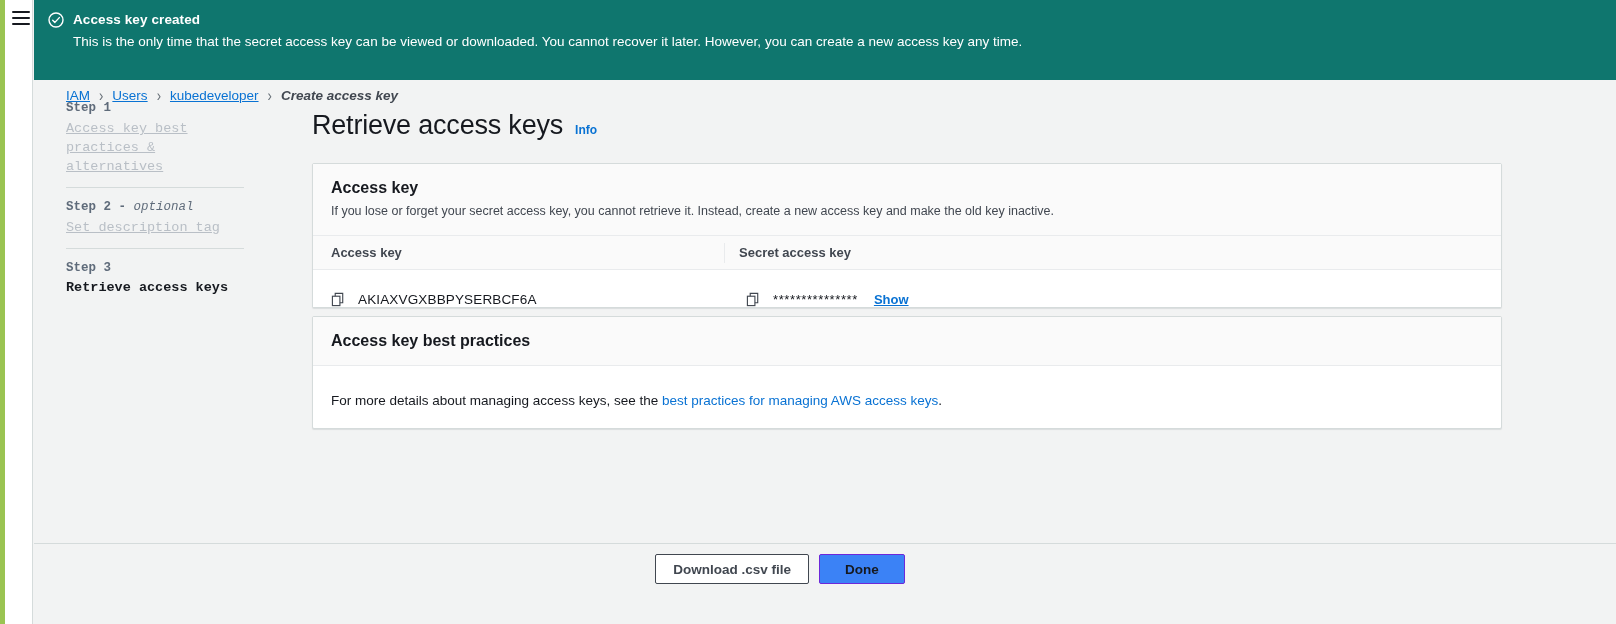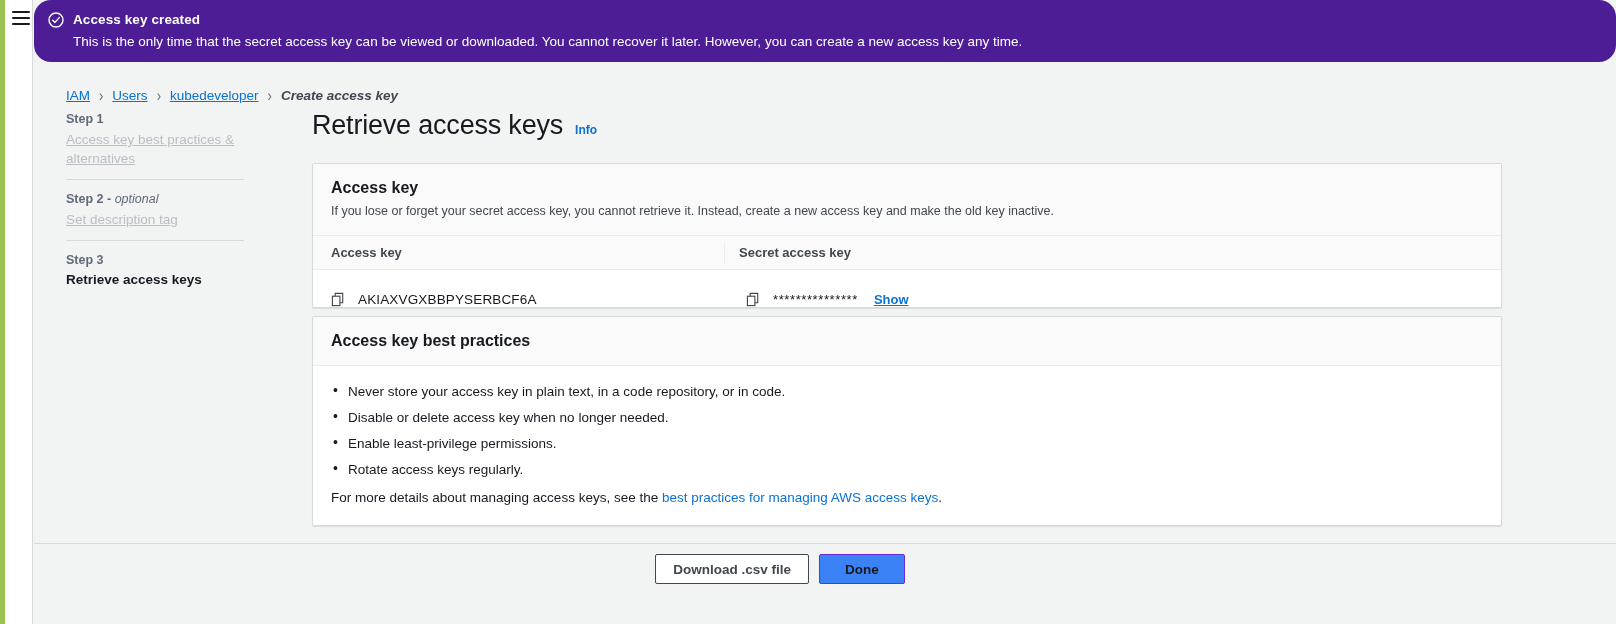--- a/index.html
+++ b/index.html
@@ -31,27 +31,26 @@
     cursor: pointer;
   }
   .hamburger span {
     display: block; height: 2px; width: 18px;
     background: #16191f; border-radius: 1px;
   }
 
   
   .banner {
     position: absolute; left: 34px; top: 0;
-    width: 1582px; height: 62px;
-    background: #4c1d95;
+    width: 1582px; height: 80px;
+    background: #0f766e;
     color: #ffffff;
     padding: 11px 14px 0 14px;
     display: flex;
     align-items: flex-start;
-    border-radius: 17px;
   }
   .banner-icon {
     flex: 0 0 auto;
     width: 16px; height: 16px;
     margin-right: 9px; margin-top: 1px;
   }
   .banner-body { flex: 1 1 auto; }
   .banner-title {
     font-size: 13.5px; font-weight: bold; line-height: 17px;
     letter-spacing: .1px;
@@ -70,22 +69,23 @@
     color: #0972d3; text-decoration: underline; cursor: pointer;
   }
   .bc-current { color: #414750; font-weight: bold; font-style: italic; }
   .bc-sep {
     margin: 0 9px; color: #687078; font-size: 13px;
     display: inline-block; transform: scaleY(1.25);
   }
 
   
   .wizard {
-    position: absolute; left: 66px; top: 112px;
+    position: absolute; left: 66px; top: 101px;
     width: 178px;
+    font-family: Liberation Mono, monospace;
   }
   .step-label {
     font-size: 12.5px; color: #5f6b7a; margin-bottom: 4px; font-weight: bold;
   }
   .step-label .opt { font-style: italic; font-weight: normal; }
   .step-link {
     font-size: 13.5px; color: #b9bfc6; text-decoration: underline;
     line-height: 18px; display: inline; cursor: pointer;
   }
   .step-current {
@@ -298,26 +298,20 @@
         <a class="show-link">Show</a>
       </div>
     </div>
   </div>
 
   <div class="card">
     <div class="card-head">
       <div class="card-title">Access key best practices</div>
     </div>
     <div class="card-body">
-      <ul class="bp-list">
-        <li>Never store your access key in plain text, in a code repository, or in code.</li>
-        <li>Disable or delete access key when no longer needed.</li>
-        <li>Enable least-privilege permissions.</li>
-        <li>Rotate access keys regularly.</li>
-      </ul>
       <div class="bp-foot"><span>For more details about managing access keys, see the </span><a>best practices for managing AWS access keys</a><span>.</span></div>
     </div>
   </div>
 
 </div>
 
 <div class="footer">
   <button class="btn btn-normal">Download .csv file</button>
   <button class="btn btn-primary">Done</button>
 </div>

